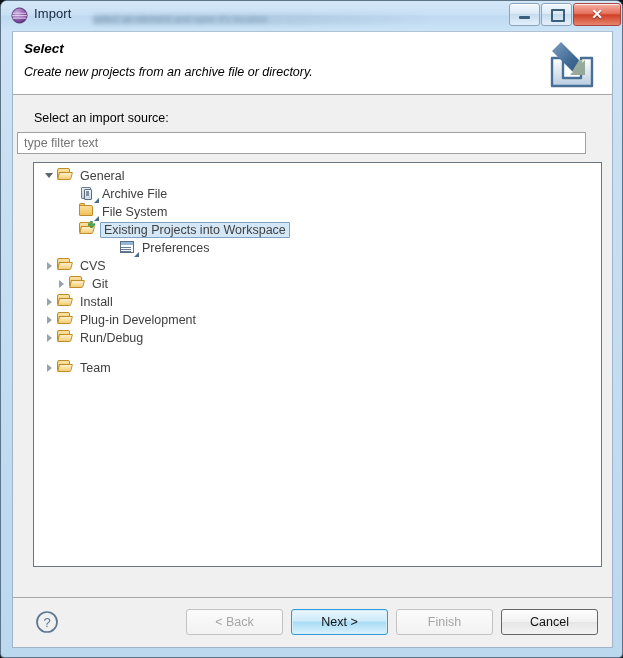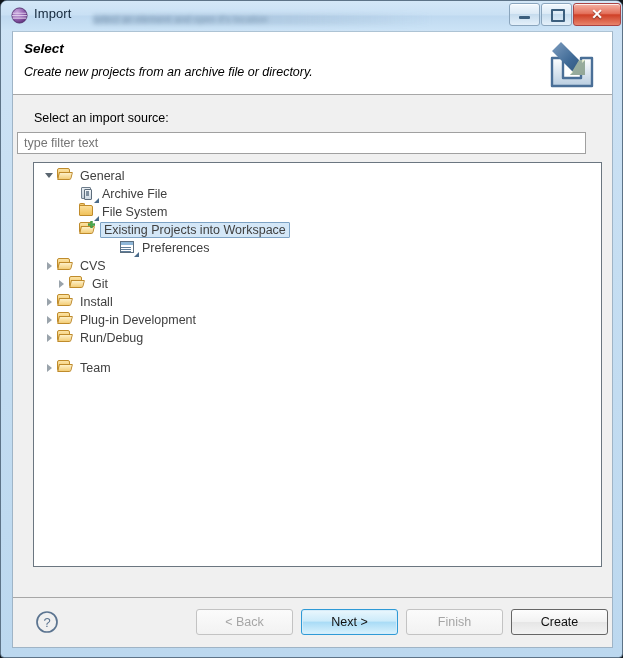--- a/index.html
+++ b/index.html
@@ -113,21 +113,21 @@
   .badge-plus{position:absolute;left:9px;top:-1px;width:7px;height:7px;}
   .arc-a{position:absolute;left:2px;top:1px;width:10px;height:12px;background:linear-gradient(to bottom,#e9eef3,#c3cfda);border:1px solid #6e7d8c;box-sizing:border-box;border-radius:1px;}
   .arc-b{position:absolute;left:5px;top:3px;width:8px;height:11px;background:linear-gradient(to bottom,#f4f7fa,#ccd8e2);border:1px solid #5d6c7b;box-sizing:border-box;border-radius:1px;}
   .arc-c{position:absolute;left:7px;top:5px;width:3px;height:5px;background:#7e8f9f;}
   .pref-box{position:absolute;left:1px;top:1px;width:14px;height:12px;background:#fff;border:1px solid #5c6f80;box-sizing:border-box;}
   .pref-hd{position:absolute;left:0;top:0;width:100%;height:3px;background:#8fb7d8;}
   .pref-l{position:absolute;left:2px;width:10px;height:1px;background:#5f7d99;}
   
   .footer{position:absolute;left:0;top:565px;width:599px;height:50px;background:#f0f0f0;border-top:1px solid #a7a7a7;}
   .helpbtn{position:absolute;left:22px;top:12px;width:24px;height:24px;}
-  .btns{position:absolute;right:4px;top:11px;display:flex;gap:8px;}
+  .btns{position:absolute;right:14px;top:11px;display:flex;gap:8px;}
   .btn{
     width:97px;height:26px;box-sizing:border-box;
     border:1px solid #9a9a9a;border-radius:3px;
     background:linear-gradient(to bottom,#fdfdfd 0%,#f2f2f2 48%,#e6e6e6 52%,#f3f3f3 100%);
     font-size:12.5px;color:#111;line-height:24px;text-align:center;
     font-family:"Liberation Sans",sans-serif;
   }
   .btn.disabled{color:#a6a6a6;border-color:#c3c3c3;
     background:linear-gradient(to bottom,#fbfbfb,#f2f2f2);}
   .btn.default{
@@ -320,18 +320,18 @@
       <div class="helpbtn">
         <svg width="24" height="24" viewBox="0 0 24 24">
           <circle cx="12" cy="12" r="10" fill="none" stroke="#5b7490" stroke-width="1.7"></circle>
           <text x="12" y="17" text-anchor="middle" font-family="Liberation Sans, sans-serif" font-size="13" fill="#5b7490">?</text>
         </svg>
       </div>
       <div class="btns" id="btns">
           <div class="btn disabled">&lt; Back</div>
           <div class="btn default">Next &gt;</div>
           <div class="btn disabled">Finish</div>
-          <div class="btn cancel">Create</div>
+          <div class="btn cancel">Cancel</div>
         </div>
     </div>
 
   </div>
 </div>
 
 </body></html>

